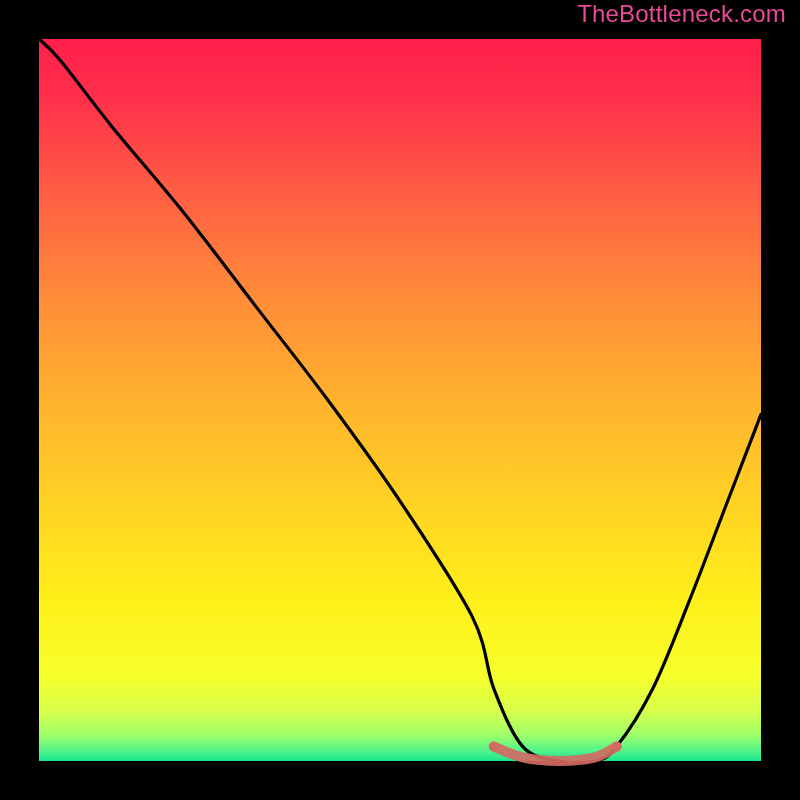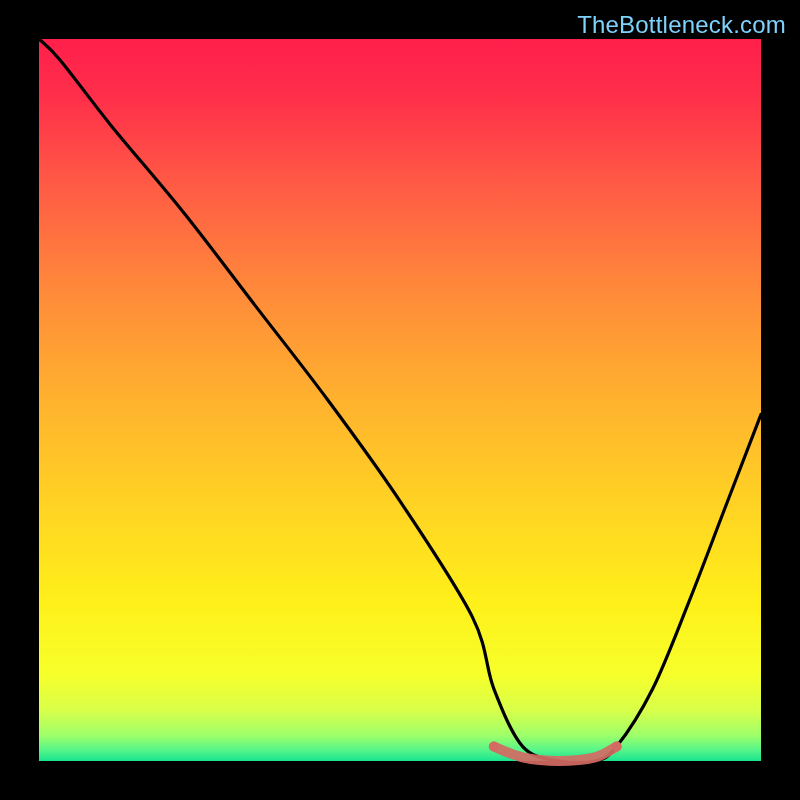--- a/index.html
+++ b/index.html
@@ -13,23 +13,23 @@
   }
   .frame {
     position: absolute;
     top: 0;
     left: 0;
     width: 800px;
     height: 800px;
   }
   .attribution {
     position: absolute;
-    top: 11px;
+    top: 0;
     right: 14px;
-    color: #7dd3fc;
+    color: #ec4899;
     font-size: 24px;
     font-weight: 500;
     letter-spacing: 0.2px;
     margin-left: 40px;
   }
   svg {
     display: block;
   }
 </style>
 </head>

